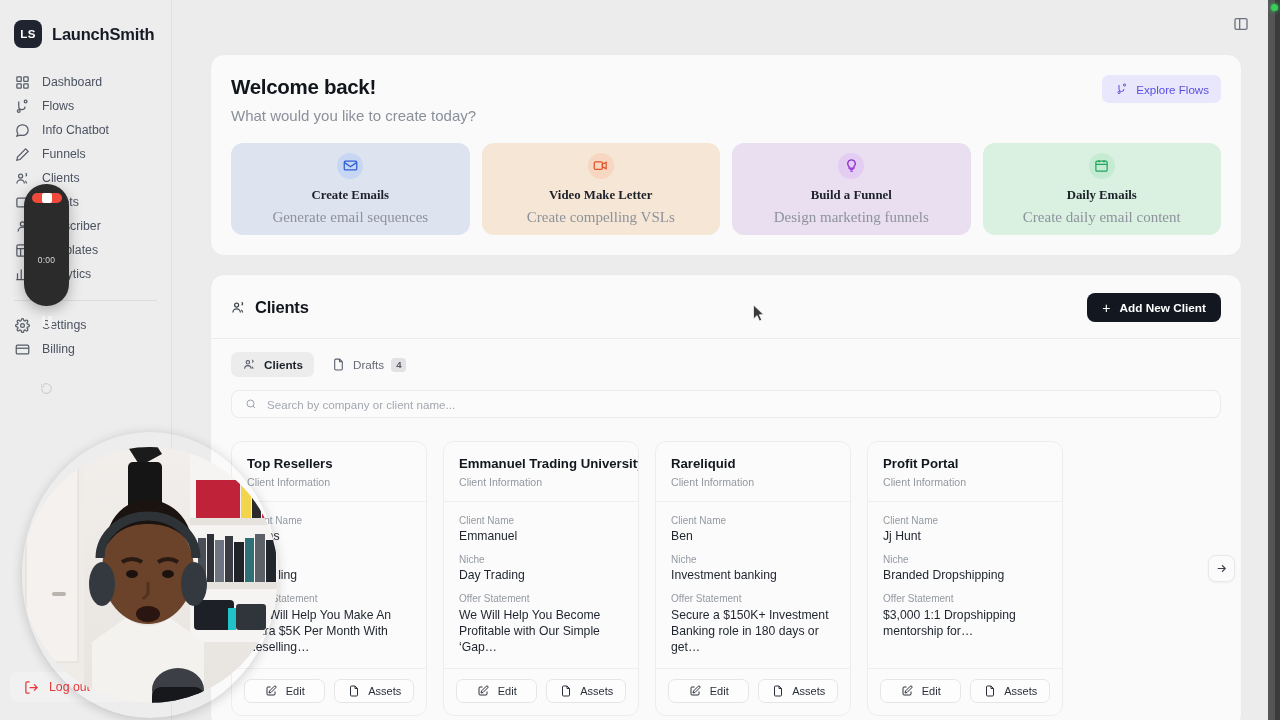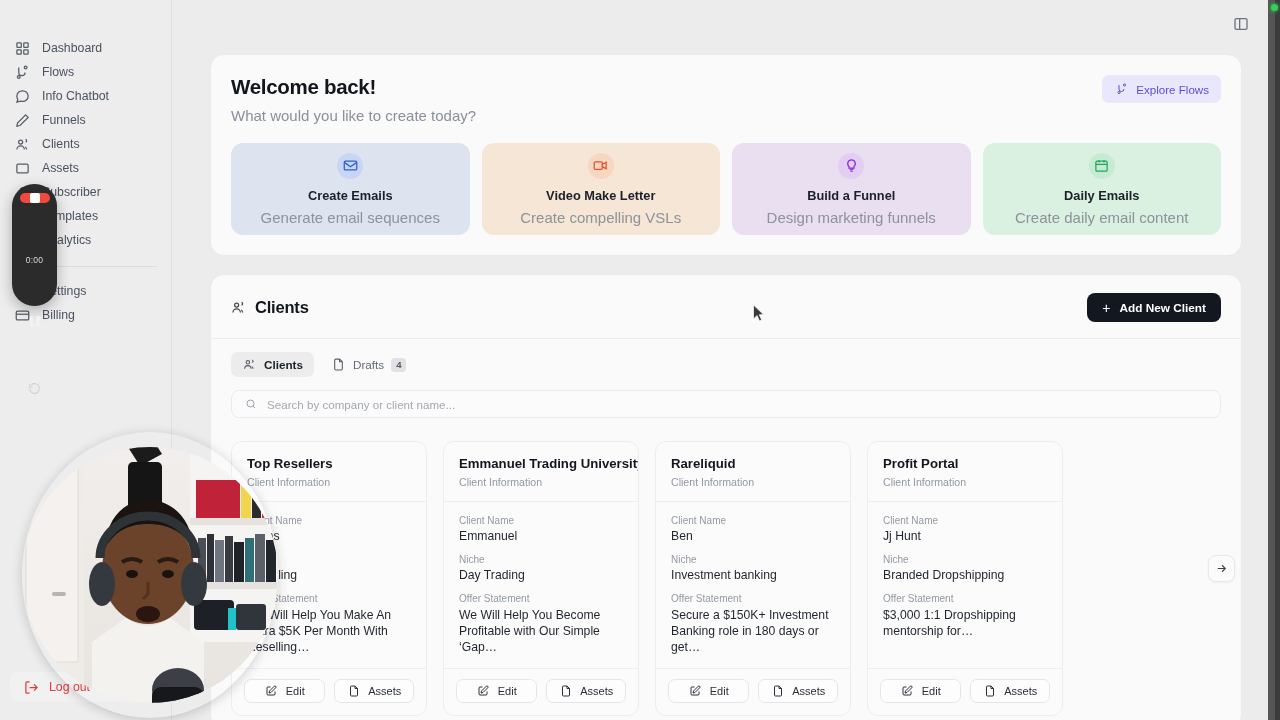--- a/index.html
+++ b/index.html
@@ -39,21 +39,21 @@
   .logout {
     position: absolute; left: 10px; bottom: 18px; width: 152px; height: 30px;
     display: flex; align-items: center; gap: 10px; padding-left: 14px;
     border-radius: 8px; color: #e5383b; font-size: 12.3px; cursor:pointer;
     background: rgba(255,255,255,.25);
   }
   .logout .ico { color:#e5383b; }
 
   
   .recorder {
-    position: absolute; left: 12px; top: 184px; width: 45px; height: 122px;
+    position: absolute; left: 24px; top: 184px; width: 45px; height: 122px;
     background: #2b2b2b; border-radius: 22px; z-index: 40;
     display: flex; flex-direction: column; align-items: center; padding-top: 9px;
     box-shadow: 0 4px 14px rgba(0,0,0,.28);
     gap: 43px;
   }
   .rec-stop {
     width: 30px; height: 30px; border-radius: 9px; background: #ef4a3b;
     display:flex; align-items:center; justify-content:center; cursor:pointer;
   }
   .rec-stop i { width: 10px; height: 10px; background: #fff; border-radius: 2px; display:block; }
@@ -86,21 +86,21 @@
   .hero-top { display:flex; align-items:flex-start; justify-content: space-between; }
   .hero-title { font-size: 20.5px; font-weight: bold; color:#11151c; letter-spacing:-.3px; }
   .hero-sub { font-size: 15px; color:#8a8f99; margin-top: 8px; }
   .explore-btn {
     display:flex; align-items:center; gap:7px; height:28px; padding: 0 12px;
     background:#e8e7fb; color:#5b4fe0; border-radius:7px; font-size:11.6px;
     font-weight:500; cursor:pointer; border:none;
   }
   .explore-btn svg{width:12px;height:12px;display:block;}
 
-  .qa-grid { display:grid; grid-template-columns: repeat(4, 1fr); gap: 12px; margin-top: 19px; }
+  .qa-grid { display:grid; grid-template-columns: repeat(4, 1fr); gap: 12px; margin-top: 19px; font-family: Liberation Serif, serif; }
   .qa-card {
     border-radius: 12px; height: 92px; display:flex; flex-direction:column;
     align-items:center; justify-content:center; cursor:pointer;
   }
   .qa-ico { width: 26px; height:26px; border-radius:50%; display:flex; align-items:center; justify-content:center; margin-bottom: 9px; }
   .qa-ico svg { width: 15px; height: 15px; display:block; }
   .qa-title { font-size: 12.8px; font-weight: bold; color:#1b2029; }
   .qa-sub { font-size: 15px; color:#8d929b; margin-top: 6px; }
 
   .clients-card {
@@ -177,20 +177,24 @@
   .cursor { position:absolute; left:580px; top:304px; z-index:55; pointer-events:none; }
   .cursor svg{width:13px;height:18px;display:block;}
 </style>
 </head>
 <body>
 
 <div class="screen">
 
   <aside class="sidebar">
 
+    <div class="brand">
+      <div class="brand-logo">LS</div>
+      <div class="brand-name">LaunchSmith</div>
+    </div>
 
     <nav class="nav">
 
       <div class="nav-item" style="margin-top:0;">
         <span class="ico">
             <svg viewBox="0 0 24 24" fill="none" stroke="currentColor" stroke-width="2">
               <rect x="3" y="3" width="7" height="7" rx="1"></rect>
               <rect x="14" y="3" width="7" height="7" rx="1"></rect>
               <rect x="3" y="14" width="7" height="7" rx="1"></rect>
               <rect x="14" y="14" width="7" height="7" rx="1"></rect>

